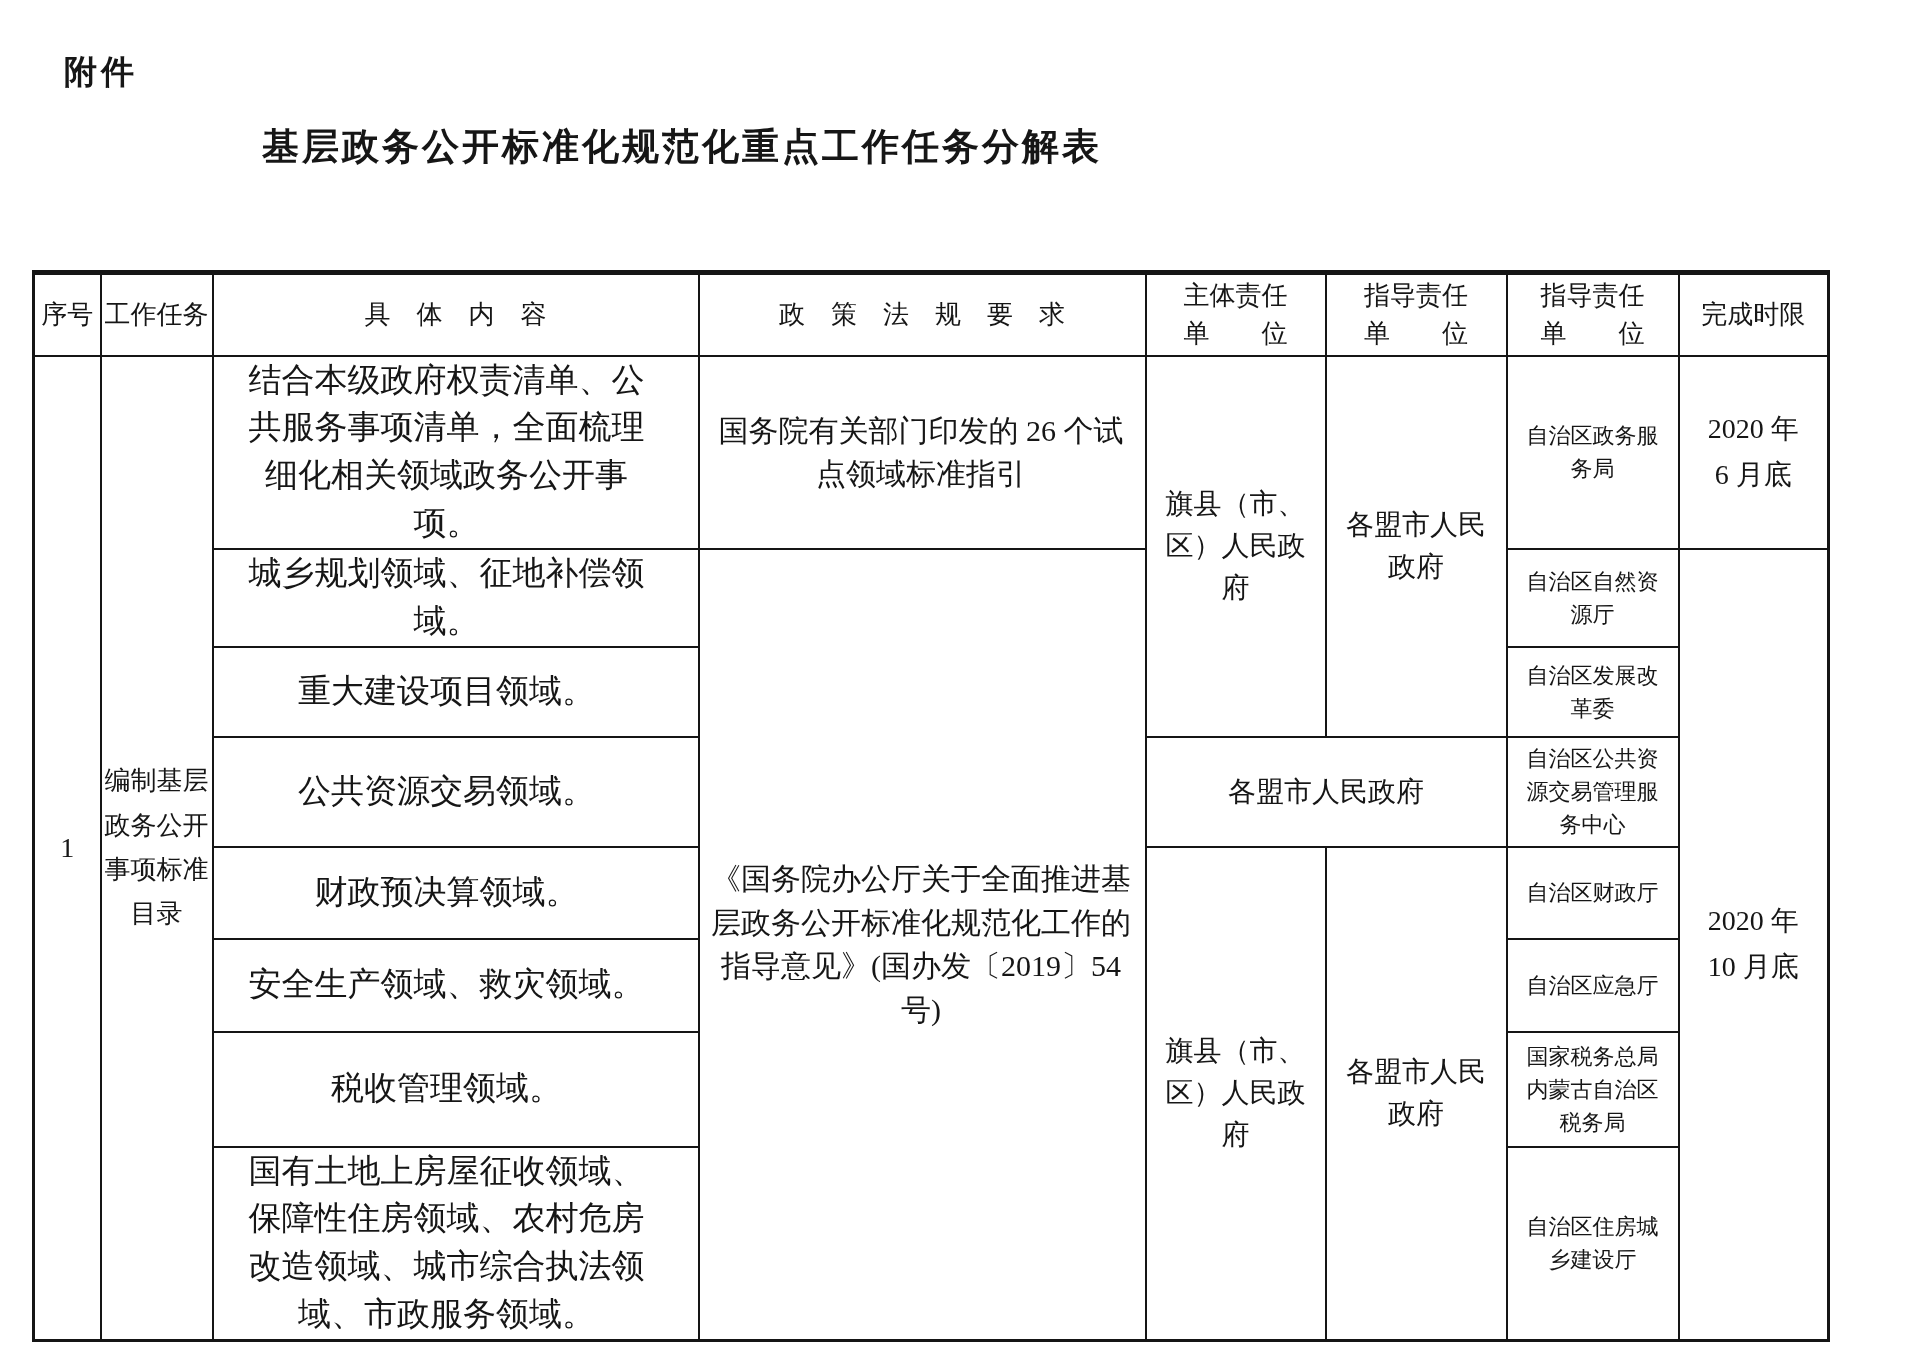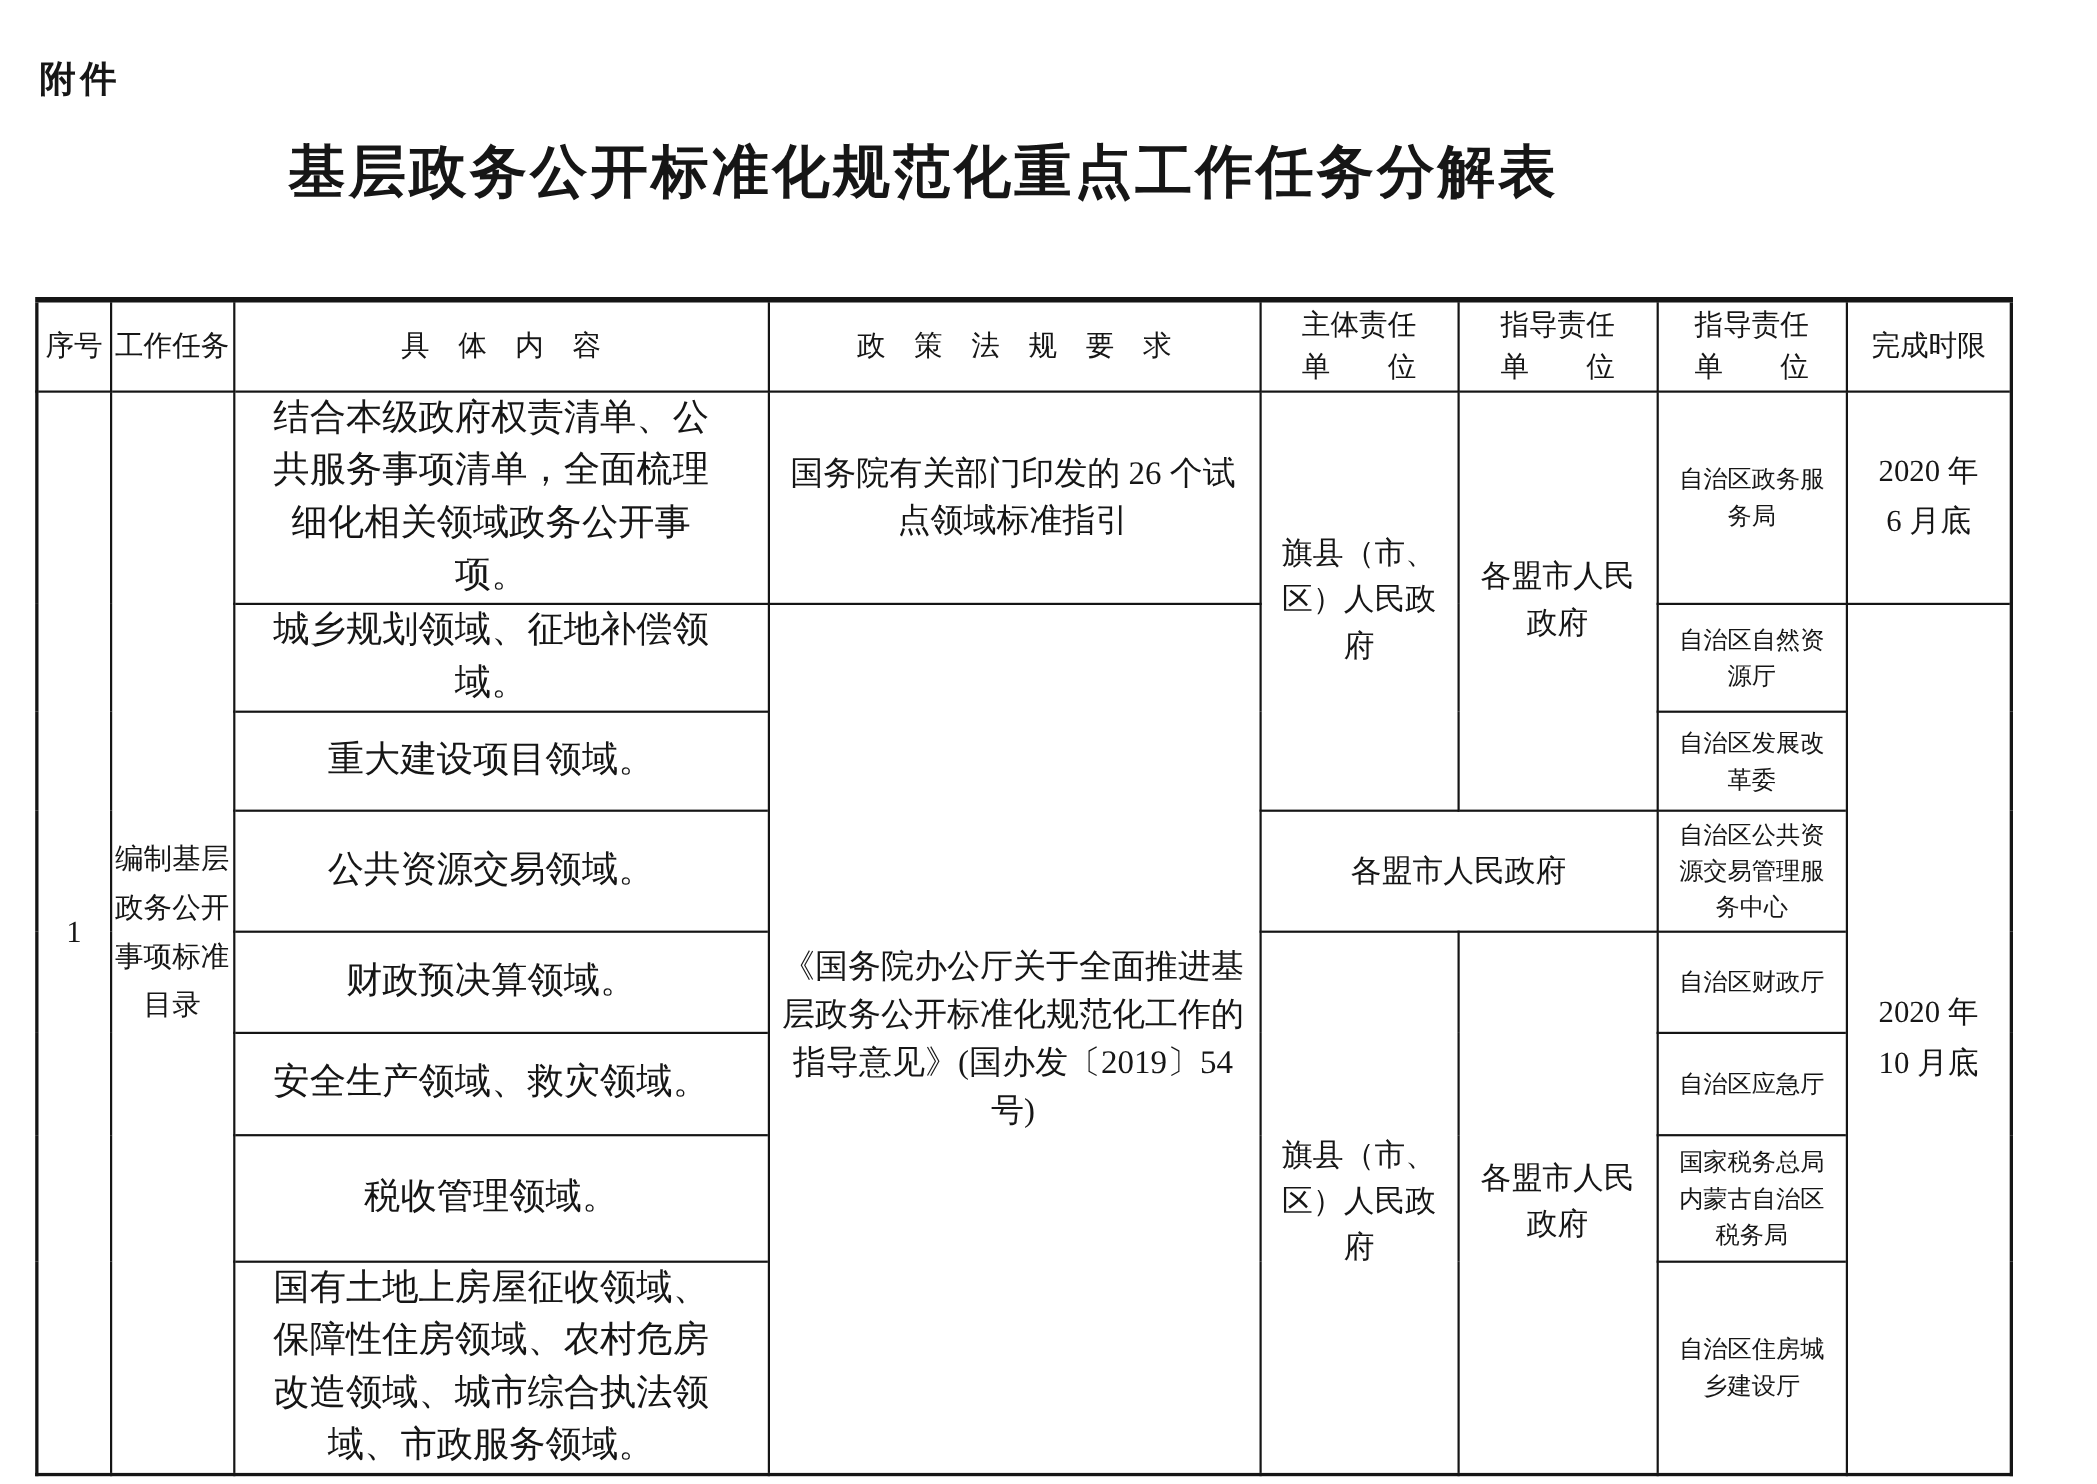--- a/index.html
+++ b/index.html
@@ -10,31 +10,31 @@
   body {
     width: 1906px;
     height: 1349px;
     position: relative;
     font-family: "Liberation Serif", "DejaVu Serif", serif;
     color: #161616;
     overflow: hidden;
   }
   .attachment {
     position: absolute;
-    left: 36px;
+    left: 64px;
     top: 50px;
     font-size: 33px;
     font-weight: bold;
     letter-spacing: 4px;
   }
   .doc-title {
     position: absolute;
     left: 262px;
     top: 122px;
-    font-size: 52px;
+    font-size: 37px;
     font-weight: bold;
     letter-spacing: 3px;
     white-space: nowrap;
   }
   table.doc-table {
     position: absolute;
     left: 32px;
     top: 270px;
     width: 1795px;
     border-collapse: collapse;

